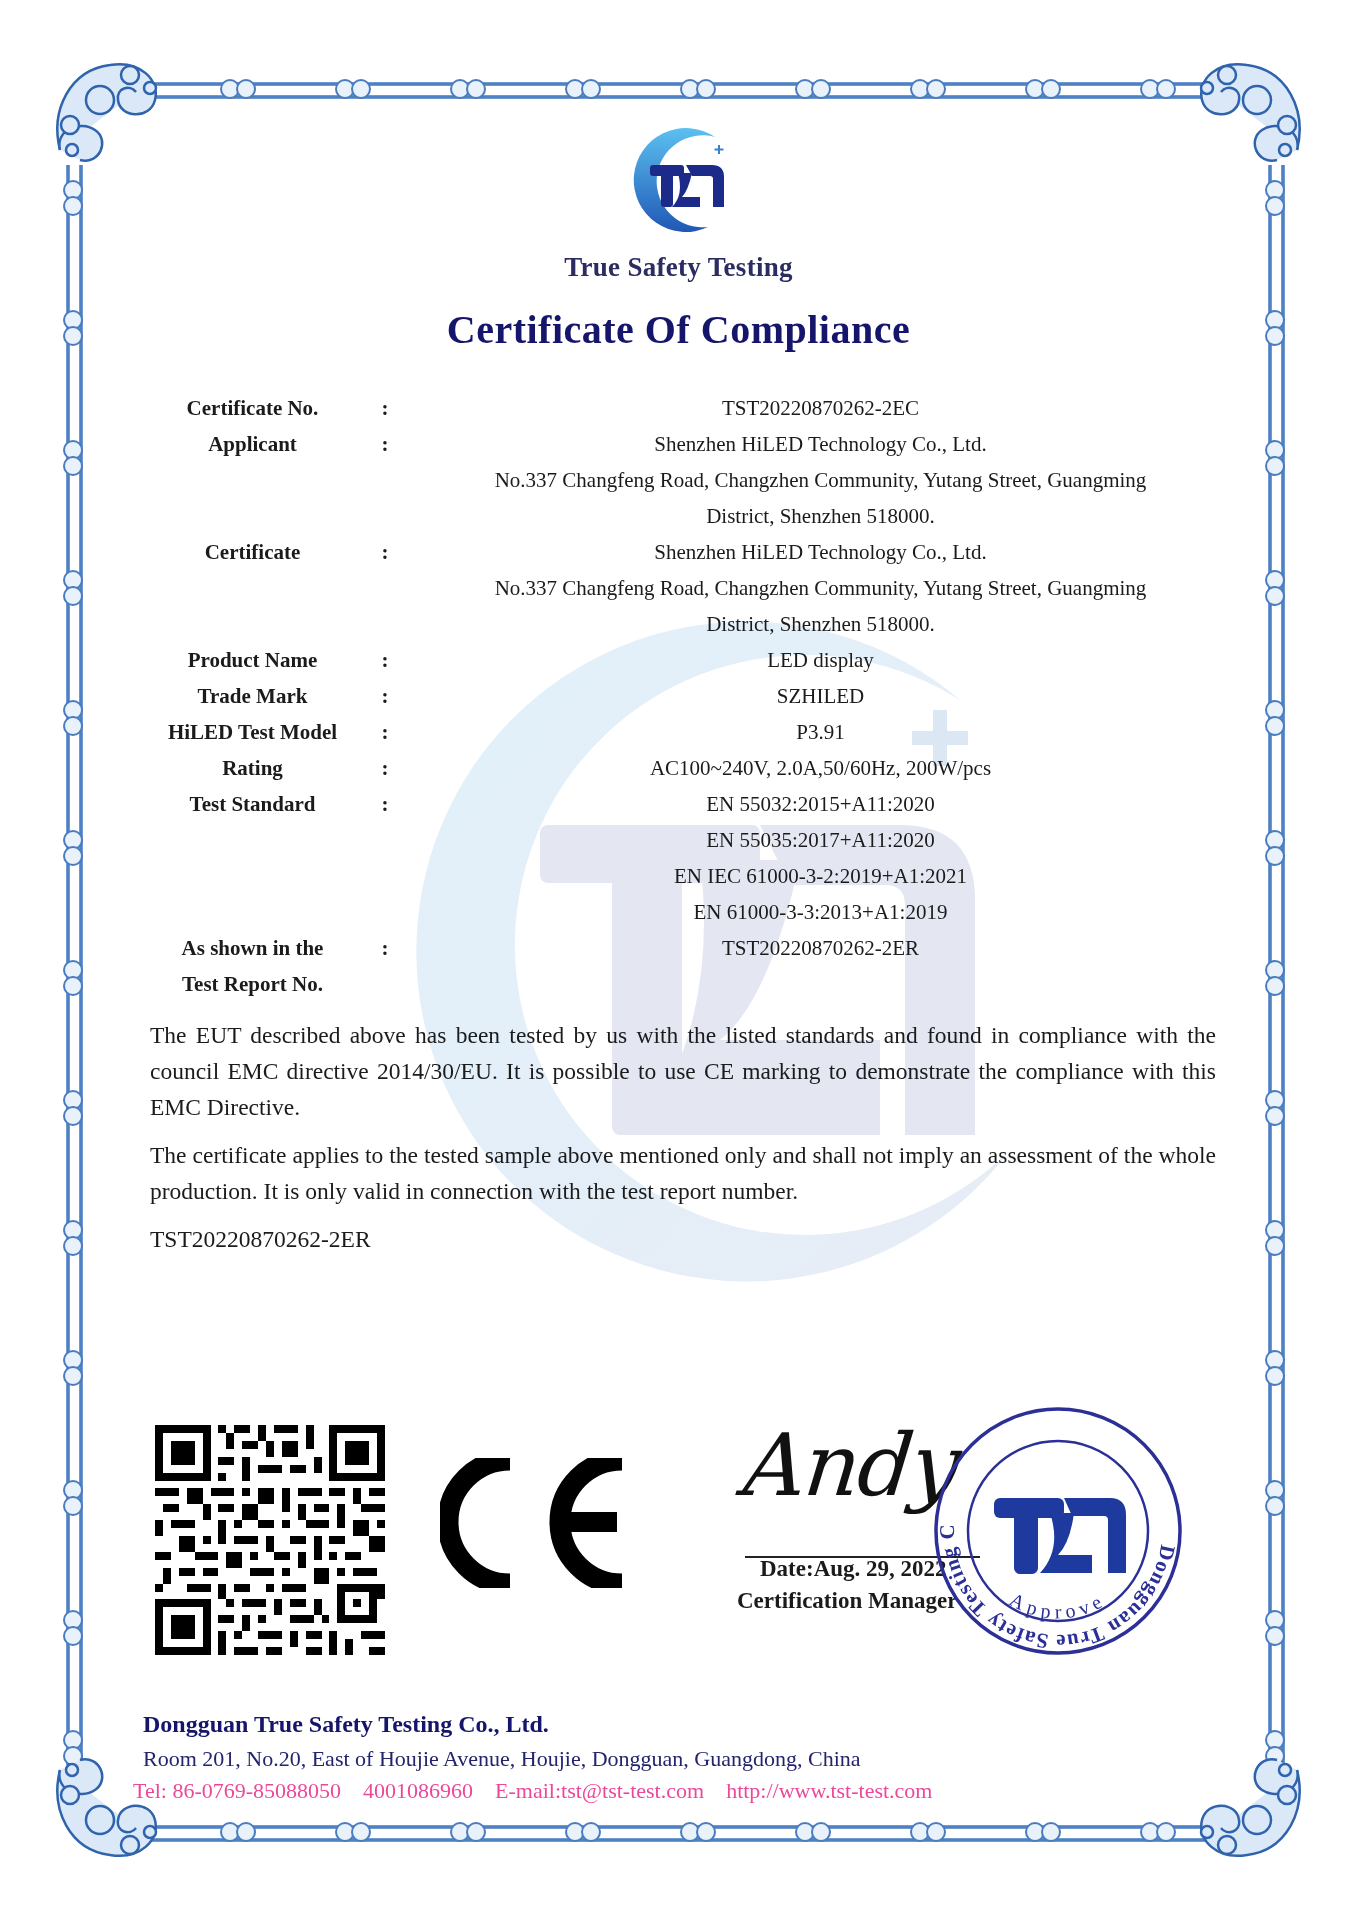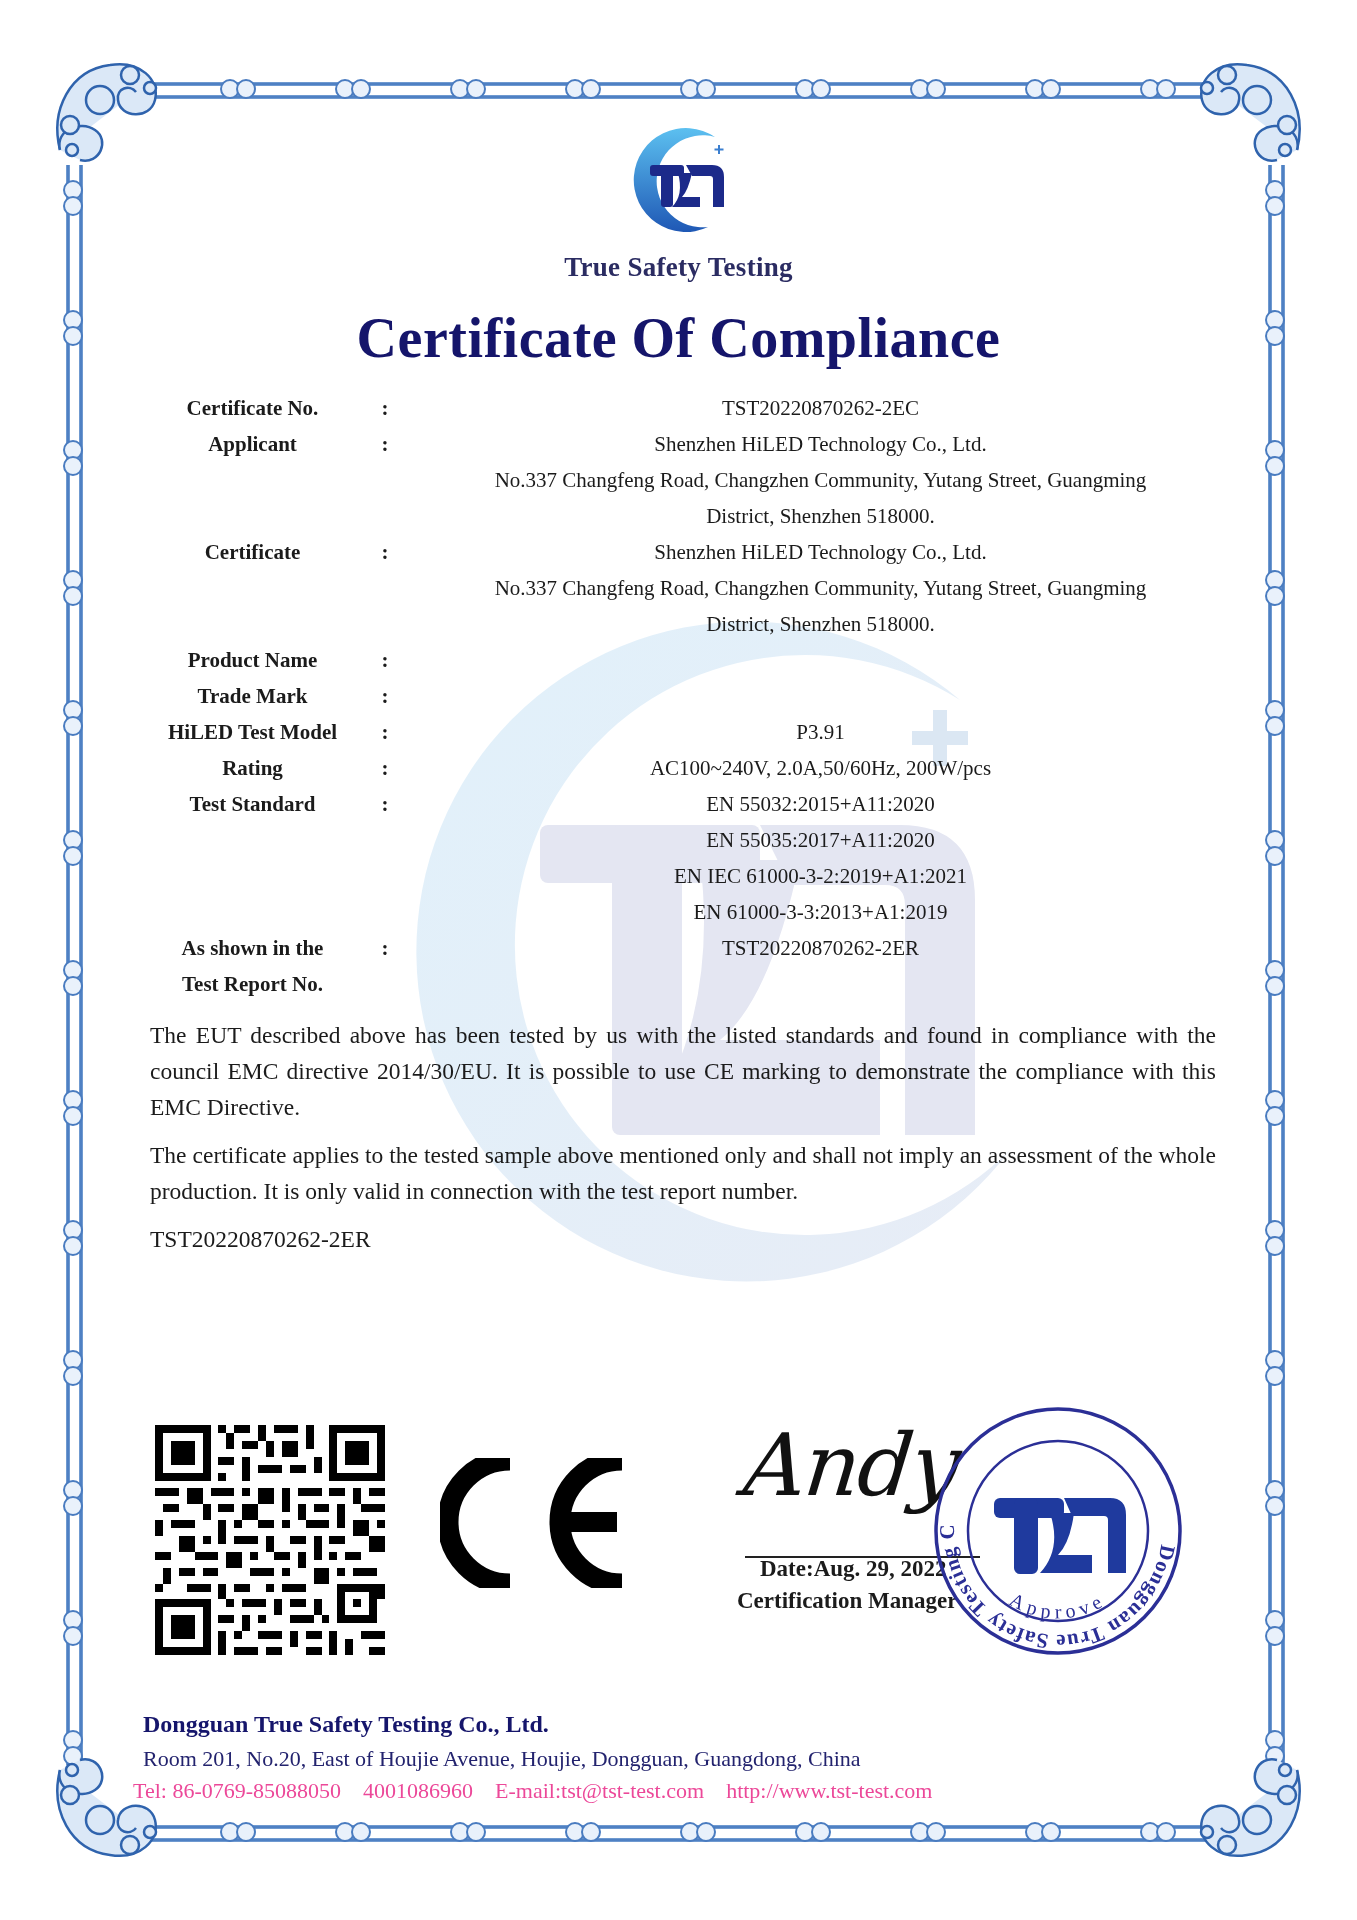--- a/index.html
+++ b/index.html
@@ -12,21 +12,21 @@
   .frame-h { height: 4px; }
   .frame-v { width: 4px; background: linear-gradient(90deg, #7fa6d6, #3f74bd, #7fa6d6); }
 
   
   .watermark { position: absolute; left: 0; top: 0; width: 1357px; height: 1920px; pointer-events: none; }
 
   
   .brand-name { position: absolute; left: 0; width: 1357px; top: 252px; text-align: center;
                 font-size: 27px; font-weight: bold; color: #2b2c62; letter-spacing: 0.3px; }
   .title { position: absolute; left: 0; width: 1357px; top: 306px; text-align: center;
-           font-size: 56px; font-weight: bold; color: #15156b; letter-spacing: 0.5px; }
+           font-size: 40px; font-weight: bold; color: #15156b; letter-spacing: 0.5px; }
 
   
   .fields { position: absolute; left: 138px; top: 390px; width: 1100px; font-size: 21px; }
   .field-row { display: flex; line-height: 36px; text-align: center; }
   .field-label { width: 229px; font-weight: bold; color: #1b1b1b; }
   .field-colon { width: 36px; font-weight: bold; }
   .field-values { flex: 1; }
   .field-values div { white-space: nowrap; }
 
   .statement { position: absolute; left: 138px; top: 1005px; width: 1090px; font-size: 23.5px;
@@ -196,24 +196,30 @@
     <div class="field-colon">:</div>
     <div class="field-values">
       <div>Shenzhen HiLED Technology Co., Ltd.</div>
       <div>No.337 Changfeng Road, Changzhen Community, Yutang Street, Guangming</div>
       <div>District, Shenzhen 518000.</div>
     </div>
   </div>
   <div class="field-row">
     <div class="field-label">Product Name</div>
     <div class="field-colon">:</div>
+    <div class="field-values">
+      <div>LED display</div>
+    </div>
   </div>
   <div class="field-row">
     <div class="field-label">Trade Mark</div>
     <div class="field-colon">:</div>
+    <div class="field-values">
+      <div>SZHILED</div>
+    </div>
   </div>
   <div class="field-row">
     <div class="field-label">HiLED Test Model</div>
     <div class="field-colon">:</div>
     <div class="field-values">
       <div>P3.91</div>
     </div>
   </div>
   <div class="field-row">
     <div class="field-label">Rating</div>

